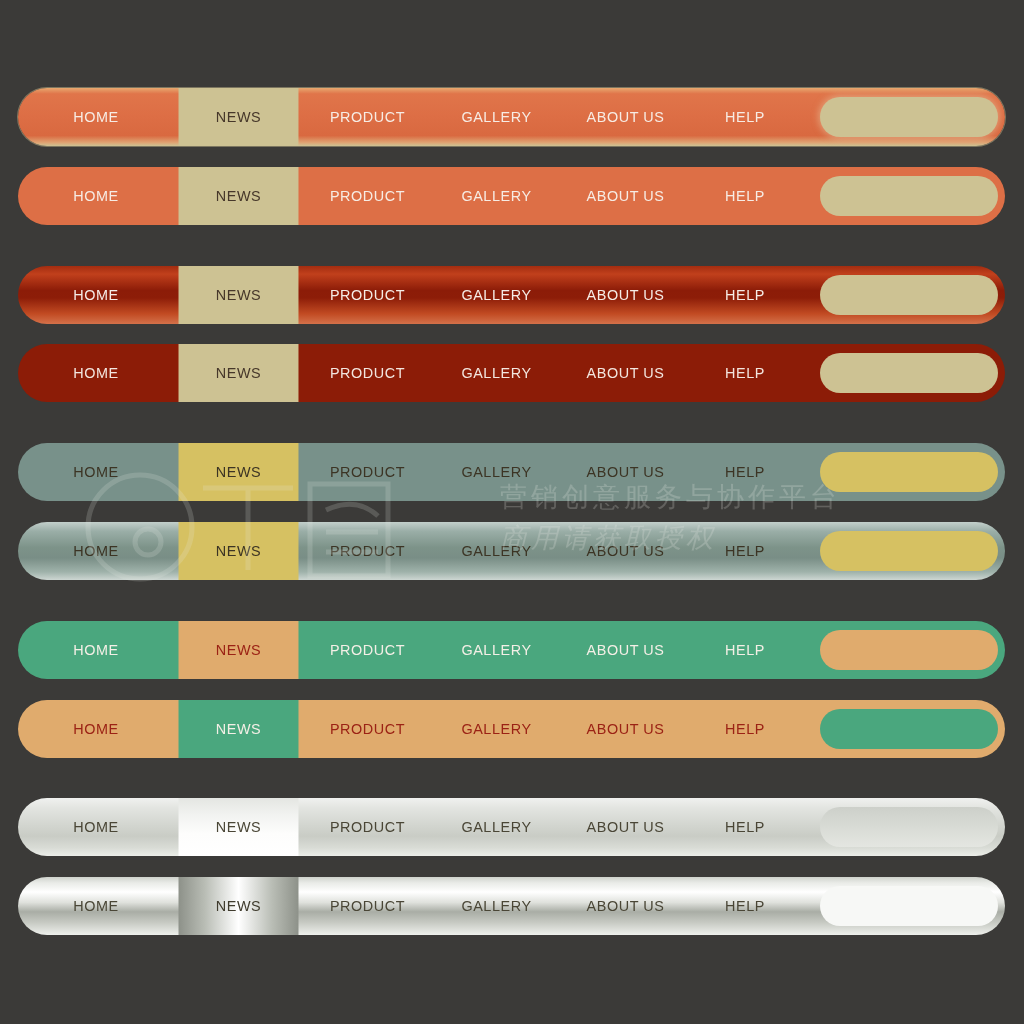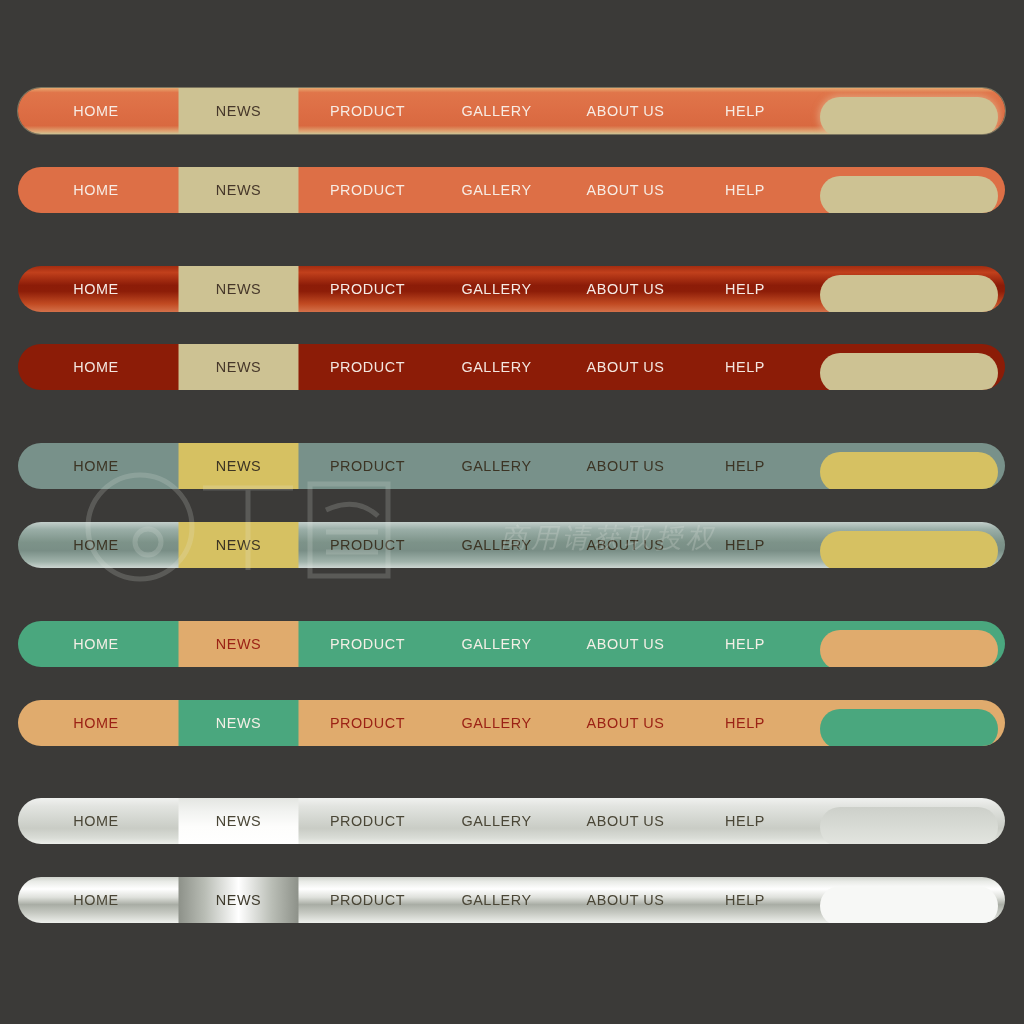--- a/index.html
+++ b/index.html
@@ -11,21 +11,21 @@
     position:relative;
   }
 
   #stage{position:relative;width:1024px;height:1024px;}
 
   
   .navbar{
     position:absolute;
     left:18px;
     width:987px;
-    height:46px;
+    height:58px;
     border-radius:29px;
     overflow:hidden;
     display:flex;
     align-items:stretch;
     box-sizing:border-box;
   }
   .navbar .items{
     display:flex;
     align-items:center;
     height:100%;
@@ -292,16 +292,17 @@
   <div id="watermark">
     <svg class="wm-logo" viewBox="0 0 330 115">
       <g fill="none" stroke="#e8ece6" stroke-width="5">
         <circle cx="62" cy="57" r="52"></circle>
         <circle cx="70" cy="72" r="13"></circle>
         <path d="M125 18 H215 M170 18 V100"></path>
         <path d="M232 14 h78 v92 h-78 z"></path>
         <path d="M248 40 q30 -14 52 6 M248 62 h52 M248 82 h52"></path>
       </g>
     </svg>
+    <div class="wm-text wm-line1">营销创意服务与协作平台</div>
     <div class="wm-text wm-line2">商用请获取授权</div>
   </div>
 
 </div>
 
 </body></html>

